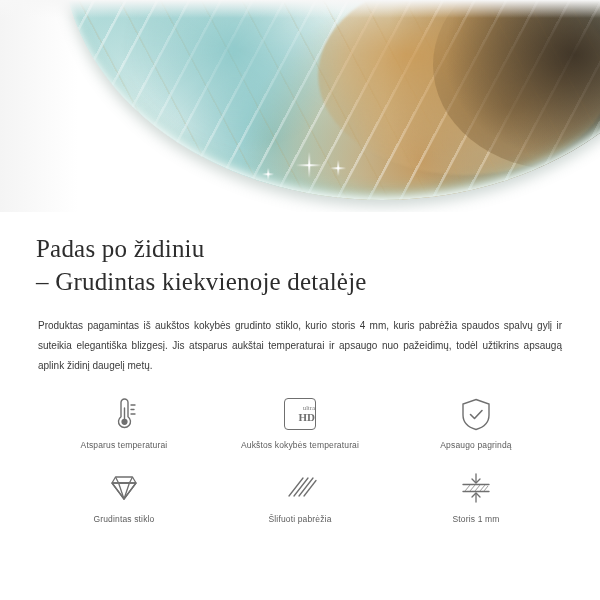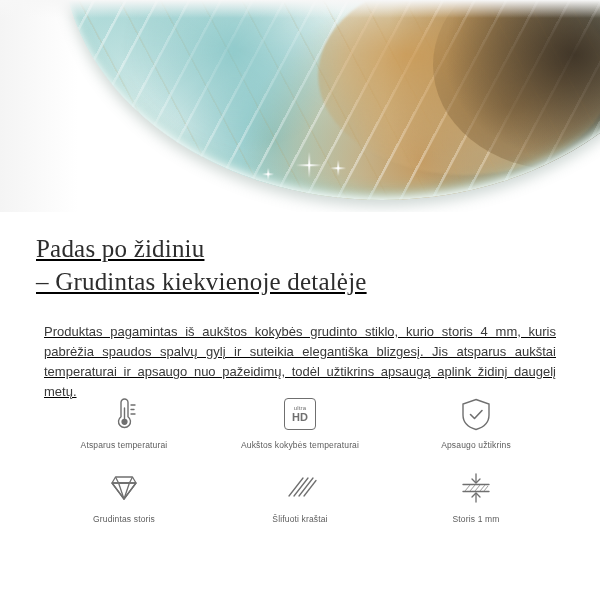--- a/index.html
+++ b/index.html
@@ -129,37 +129,36 @@
     position: absolute; left: 0; top: 0; width: 100%; height: 18px;
     background: linear-gradient(180deg, #f7f7f7 0%, rgba(255,255,255,0) 100%);
   }
 
   
   .content {
     position: absolute;
     left: 0;
     top: 212px;
     width: 600px;
-    text-decoration: underline;
   }
   .headline {
     margin: 0;
     padding: 20px 36px 0 36px;
     font-family: "Liberation Serif", serif;
     font-weight: 400;
     font-size: 25px;
     line-height: 33px;
     color: #2d2d2d;
     letter-spacing: .2px;
   }
   .headline .l2 { display: block; }
   .body-copy {
-    margin: 8px;
+    margin: 2px;
     padding: 16px 36px 0 36px;
-    font-size: 13px;
+    font-size: 10px;
     line-height: 20px;
     color: #3a3a3a;
     text-align: justify;
     text-justify: inter-word;
   }
 
   
   .features {
     position: absolute;
     left: 36px;
@@ -189,24 +188,25 @@
     text-align: right;
     letter-spacing: .15px;
   }
   .ultrahd {
     width: 30px;
     height: 30px;
     border: 1.4px solid #6f6f6f;
     border-radius: 4px;
     display: flex;
     flex-direction: column;
-    align-items: center;
+    align-items: flex-end;
     justify-content: center;
     color: #6f6f6f;
     line-height: 1;
+    font-family: Liberation Serif, serif;
   }
   .ultrahd .u1 { font-size: 6px; letter-spacing: .2px; }
   .ultrahd .u2 { font-size: 11px; font-weight: bold; margin-top: 1px; }
 
   svg { display: block; }
 </style>
 </head>
 <body>
 
 <div id="page">
@@ -262,51 +262,51 @@
       <div class="caption">Aukštos kokybės temperaturai</div>
     </div>
 
     <div class="feature">
       <div class="icon">
         <svg width="32" height="36" viewBox="0 0 32 36">
           <path d="M16 3.5 29 8v11c0 7.5-5.6 12.4-13 14.5C8.6 31.4 3 26.5 3 19V8z" fill="none" stroke="#6f6f6f" stroke-width="1.4"></path>
           <path d="M10.5 18.5l4 4 7.5-8" fill="none" stroke="#6f6f6f" stroke-width="1.6" stroke-linecap="round" stroke-linejoin="round"></path>
         </svg>
       </div>
-      <div class="caption">Apsaugo užtikrins</div>
+      <div class="caption">Apsaugo pagrindą</div>
     </div>
 
     <div class="feature">
       <div class="icon">
         <svg width="36" height="32" viewBox="0 0 36 32">
           <g fill="none" stroke="#6f6f6f" stroke-width="1.3" stroke-linejoin="round">
             <path d="M6 11h24L18 27z"></path>
             <path d="M9.5 5h17l3.5 6H6z"></path>
             <path d="M6 11l12 16 12-16"></path>
             <path d="M12.6 11 18 27l5.4-16"></path>
             <path d="M9.5 5l3.1 6M26.5 5l-3.1 6"></path>
             <path d="M12.6 11h10.8"></path>
           </g>
         </svg>
       </div>
-      <div class="caption">Grudintas storis</div>
+      <div class="caption">Grudintas stiklo</div>
     </div>
 
     <div class="feature">
       <div class="icon">
         <svg width="34" height="32" viewBox="0 0 34 32">
           <g stroke="#6f6f6f" stroke-width="1.3" stroke-linecap="round">
             <line x1="6" y1="24" x2="20" y2="6"></line>
             <line x1="11" y1="24" x2="25" y2="6"></line>
             <line x1="16" y1="24" x2="30" y2="6"></line>
             <line x1="21" y1="24" x2="33" y2="8.5"></line>
           </g>
         </svg>
       </div>
-      <div class="caption">Šlifuoti kraštai</div>
+      <div class="caption">Šlifuoti pabrėžia</div>
     </div>
 
     <div class="feature">
       <div class="icon">
         <svg width="34" height="34" viewBox="0 0 34 34">
           <g stroke="#6f6f6f" stroke-width="1.3" stroke-linecap="round" fill="none">
             <line x1="17" y1="3" x2="17" y2="11"></line>
             <path d="M13 8l4 4 4-4"></path>
             <line x1="17" y1="31" x2="17" y2="23"></line>
             <path d="M13 26l4-4 4 4"></path>

